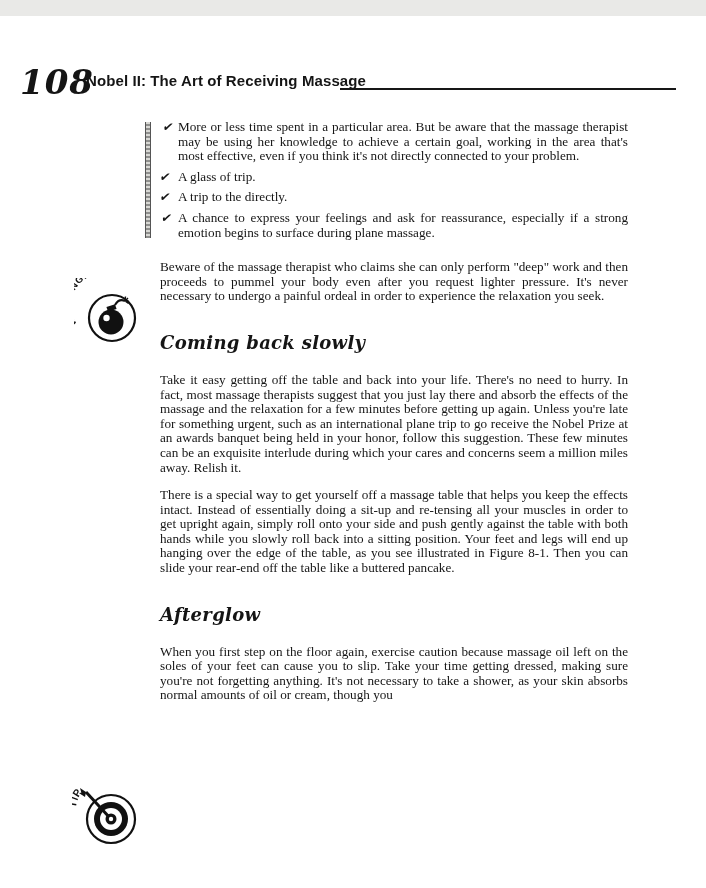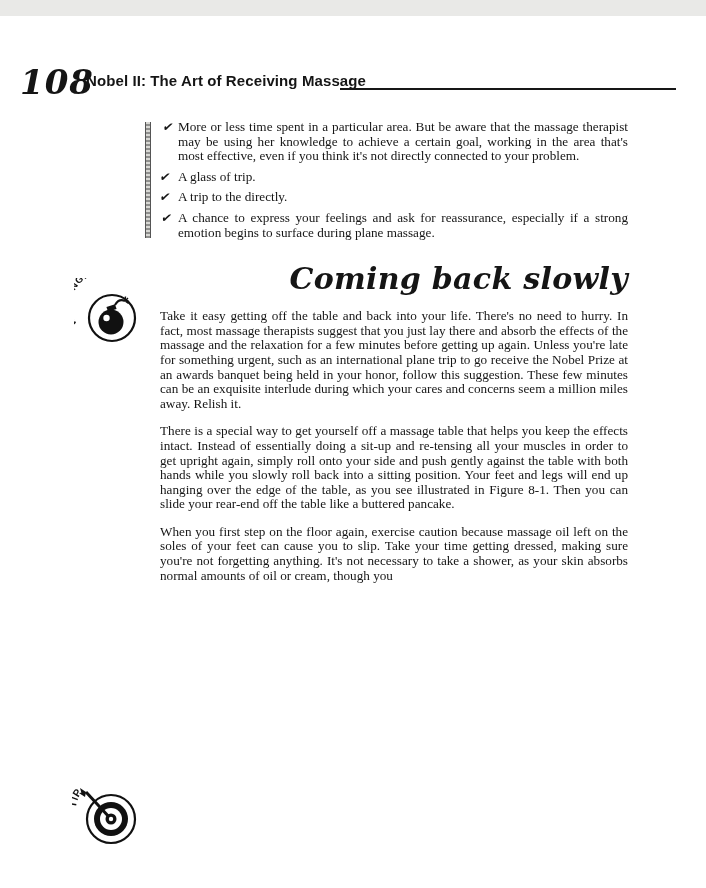--- a/index.html
+++ b/index.html
@@ -47,21 +47,21 @@
     font-size:12px; font-weight:700; transform:skewX(-12deg);
     line-height:14.6px;
   }
   .check-text { flex:1; }
 
   .warning-par { margin-top:20px; }
 
   h2.section-heading {
     margin-top:24px;
     font-family:"DejaVu Serif", serif; font-style:italic; font-weight:700;
-    font-size:30px; line-height:30px; letter-spacing:.3px; text-align:right;
+    font-size:18px; line-height:30px; letter-spacing:.3px; text-align:left;
   }
   .body-par { margin-top:15px; }
   .body-par + .body-par { margin-top:13px; }
 
   
   .margin-icon { position:absolute; }
   .warning-icon { left:74px; top:262px; width:70px; height:70px; }
   .tip-icon { left:72px; top:760px; width:74px; height:74px; }
   .margin-icon svg { width:100%; height:100%; }
   .arc-label {
@@ -132,22 +132,24 @@
       <div class="check-item">
         <span class="check-glyph">✔</span>
         <span class="check-text">A trip to the directly.</span>
       </div>
       <div class="check-item">
         <span class="check-glyph">✔</span>
         <span class="check-text">A chance to express your feelings and ask for reassurance, especially if a strong emotion begins to surface during plane massage.</span>
       </div>
     </div>
 
+    <p class="warning-par">Beware of the massage therapist who claims she can only perform "deep" work and then proceeds to pummel your body even after you request lighter pressure. It's never necessary to undergo a painful ordeal in order to experience the relaxation you seek.</p>
 
     <h2 class="section-heading">Coming back slowly</h2>
     <p class="body-par">Take it easy getting off the table and back into your life. There's no need to hurry. In fact, most massage therapists suggest that you just lay there and absorb the effects of the massage and the relaxation for a few minutes before getting up again. Unless you're late for something urgent, such as an international plane trip to go receive the Nobel Prize at an awards banquet being held in your honor, follow this suggestion. These few minutes can be an exquisite interlude during which your cares and concerns seem a million miles away. Relish it.</p>
     <p class="body-par">There is a special way to get yourself off a massage table that helps you keep the effects intact. Instead of essentially doing a sit-up and re-tensing all your muscles in order to get upright again, simply roll onto your side and push gently against the table with both hands while you slowly roll back into a sitting position. Your feet and legs will end up hanging over the edge of the table, as you see illustrated in Figure 8-1. Then you can slide your rear-end off the table like a buttered pancake.</p>
 
+    <h2 class="section-heading">Afterglow</h2>
     <p class="body-par">When you first step on the floor again, exercise caution because massage oil left on the soles of your feet can cause you to slip. Take your time getting dressed, making sure you're not forgetting anything. It's not necessary to take a shower, as your skin absorbs normal amounts of oil or cream, though you</p>
 
   </div>
 
 </div>
 
 </body></html>

